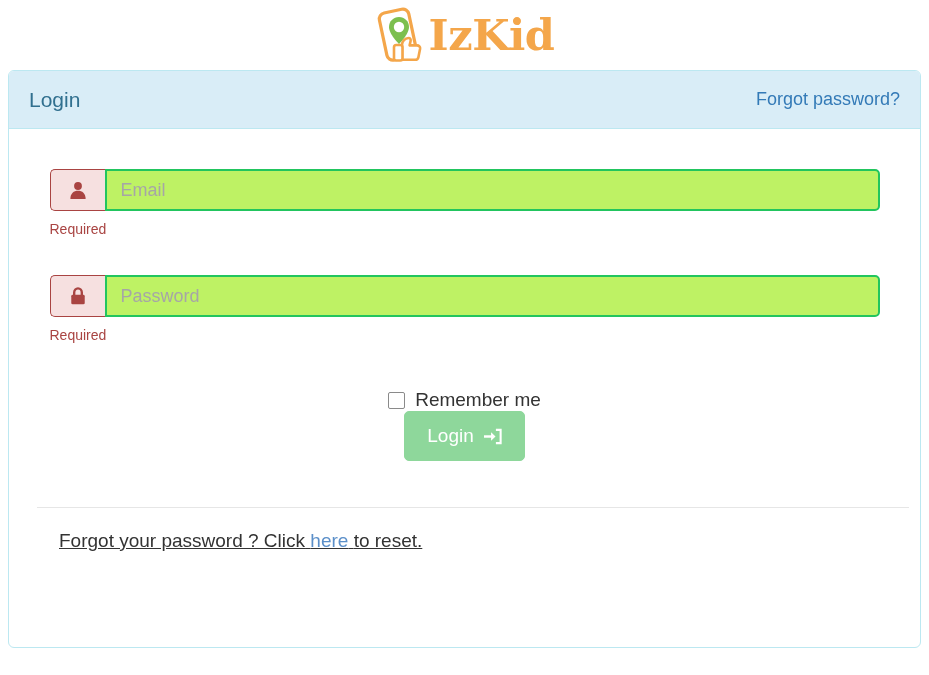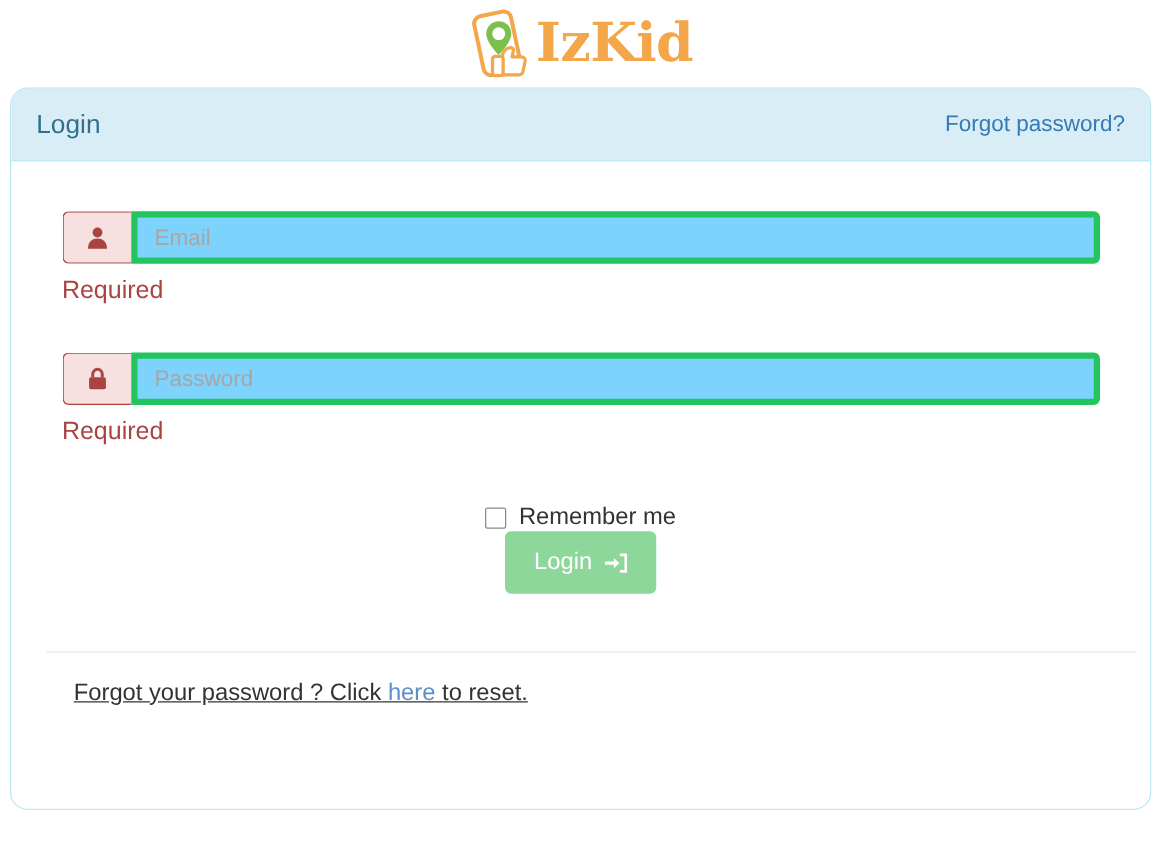--- a/index.html
+++ b/index.html
@@ -40,21 +40,21 @@
     color: #f5a council;
   }
   .logo-text {
     color: #f4a64a;
   }
 
   
   .panel {
     margin: 0 8px 0 8px;
     border: 1px solid #bce8f1;
-    border-radius: 14px;
+    border-radius: 6px;
     background: #ffffff;
     height: 578px;
     box-sizing: border-box;
     overflow: hidden;
   }
   .panel-heading {
     background: #d9edf7;
     border-bottom: 1px solid #bce8f1;
     height: 58px;
     box-sizing: border-box;
@@ -95,36 +95,36 @@
     border-top-left-radius: 5px;
     border-bottom-left-radius: 5px;
     display: flex;
     align-items: center;
     justify-content: center;
   }
   .input-addon svg { display: block; }
   .form-control {
     flex: 1 1 auto;
     height: 42px;
-    border: 5px solid #22c55e;
+    border: 2px solid #22c55e;
     border-top-right-radius: 5px;
     border-bottom-right-radius: 5px;
-    background: #7dd3fc;
+    background: #bef264;
     font-family: "Liberation Sans", sans-serif;
     font-size: 18px;
     color: #555555;
     padding: 0 14px;
     box-sizing: border-box;
     outline: none;
   }
   .form-control::placeholder { color: #a6a6a6; }
   .help-block {
     width: 830px;
     margin: 10px auto 0 auto;
-    font-size: 20px;
+    font-size: 14px;
     color: #a94442;
   }
 
   .spacer-1 { height: 38px; }
   .spacer-2 { height: 46px; }
 
   
   .actions {
     width: 830px;
     margin: 0 auto;

